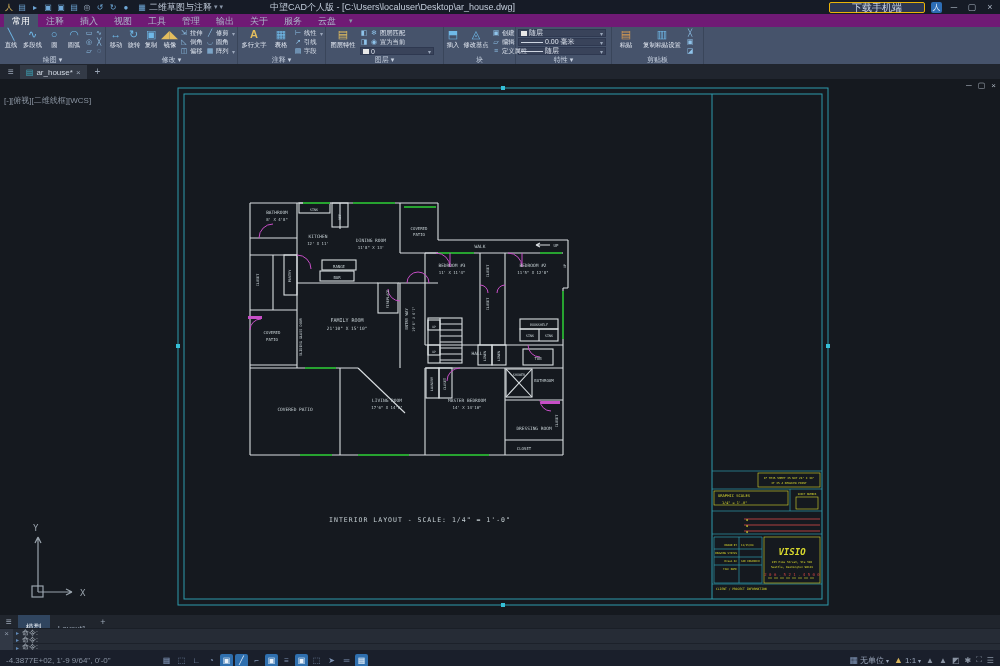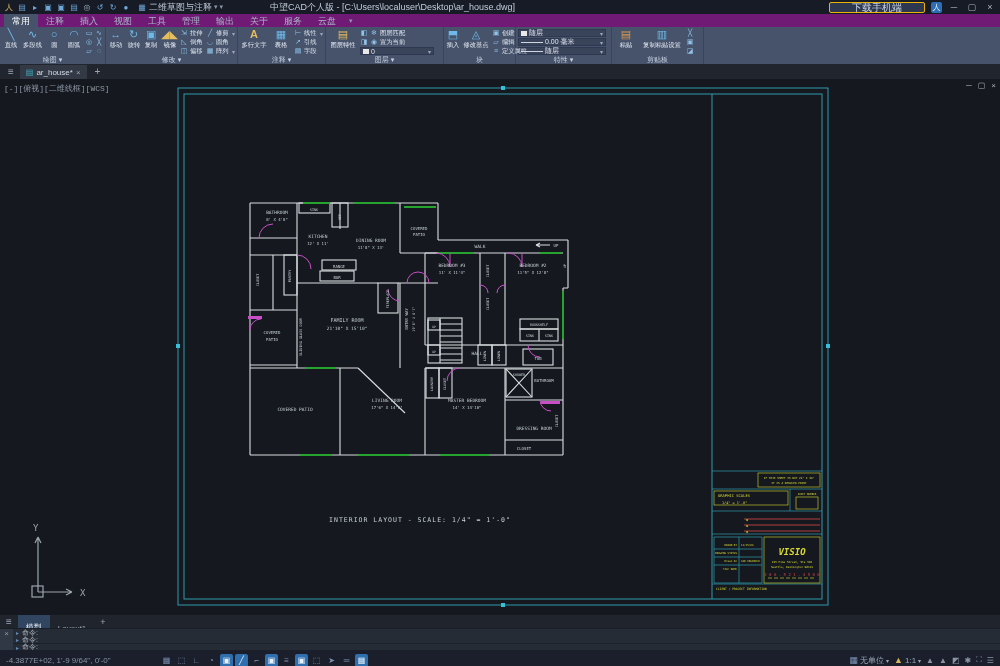--- a/index.html
+++ b/index.html
@@ -54,21 +54,21 @@
   .doctabs { height:15px; background:#20252e; display:flex; align-items:flex-end; padding-left:2px; flex:0 0 auto; }
   .hamb { color:#9aa5b5; font-size:10px; padding:0 6px; line-height:15px; }
   .dtab { display:flex; align-items:center; gap:3px; background:#333a46; height:14px; padding:0 6px;
     font-size:8px; color:#d2dae5; border-top:1px solid #45506100; }
   .dtab .dico { color:#3fb4c8; font-size:8px; }
   .dtab .x { color:#97a2b2; font-size:8px; }
   .newtab { color:#9aa5b5; font-size:10px; padding:0 8px; line-height:15px; }
 
   
   .canvas { position:relative; flex:1; background:#15191f; }
-  .vpctl { position:absolute; left:4px; top:4px; font-size:8px; color:#8b95a2;font-family:Liberation Mono, monospace; }
+  .vpctl { position:absolute; left:4px; top:16px; font-size:8px; color:#8b95a2; }
   .docwin { position:absolute; right:4px; top:2px; display:flex; gap:6px; color:#aab3bd; font-size:8px; }
   svg text { font-family:"DejaVu Sans Mono", monospace; }
 
   
   .layoutbar { height:13px; background:#20252d; display:flex; align-items:center; flex:0 0 auto; }
   .ltab { font-size:8px; padding:11px 8px; height:20px; line-height:13px; color:#9aa6b5; }
   .ltab.active { background:#30455f; color:#e8eef5; border-bottom:2px solid #3f8fd4; }
   .lplus { color:#9aa6b5; font-size:9px; padding:0 6px; }
 
   

